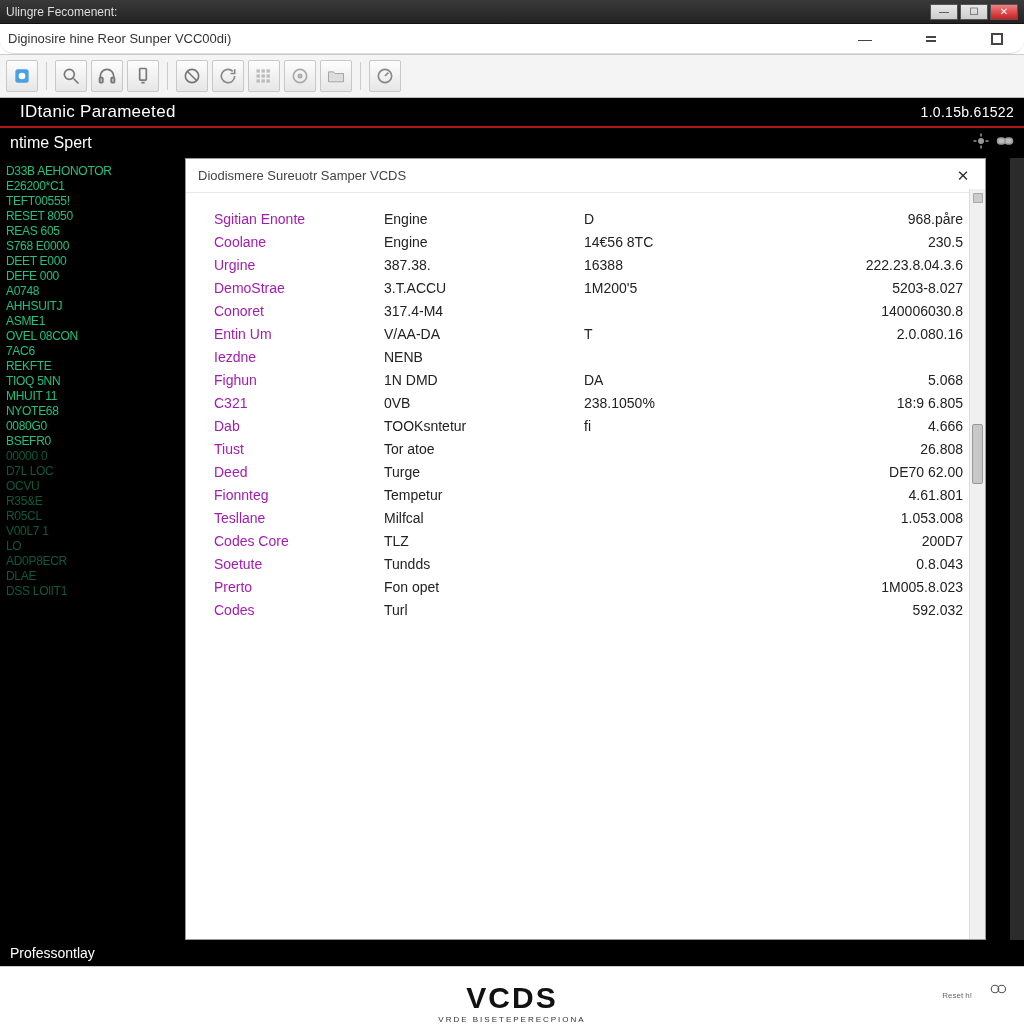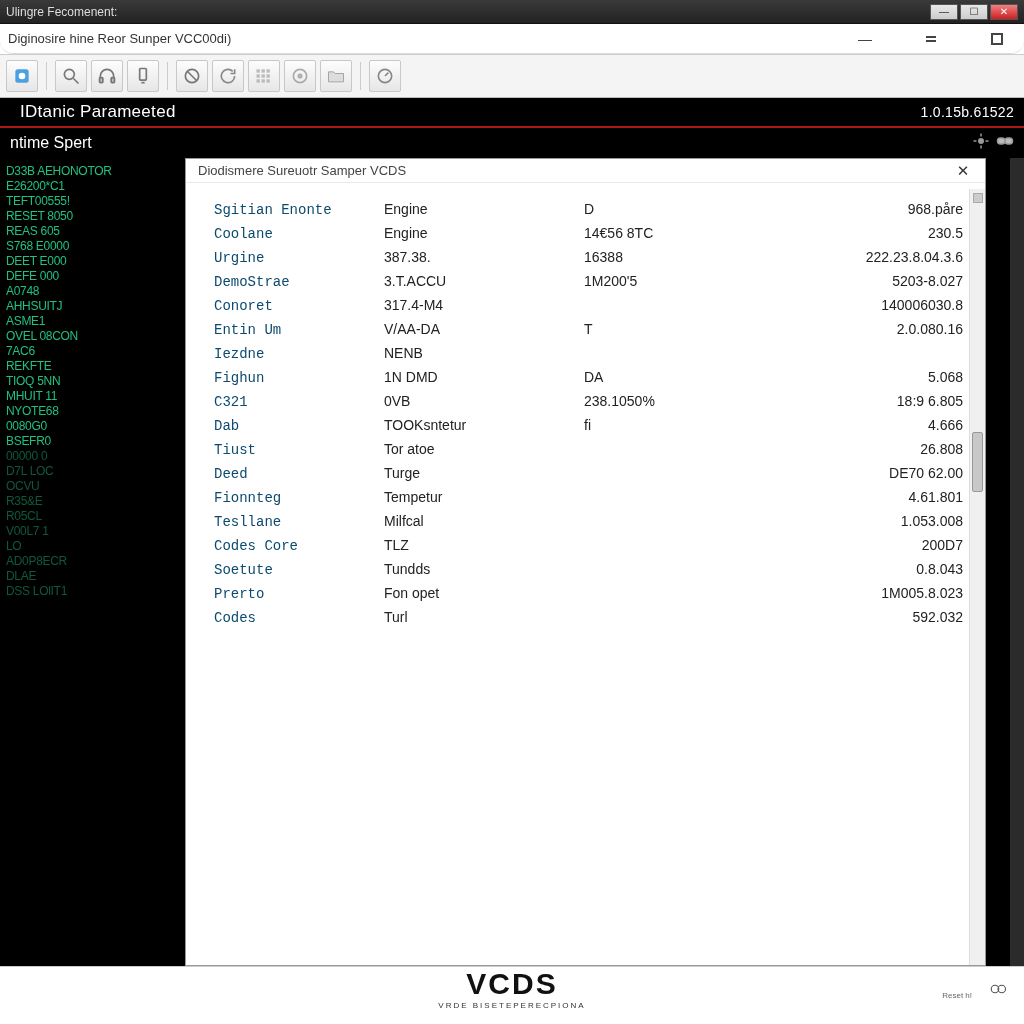--- a/index.html
+++ b/index.html
@@ -38,37 +38,37 @@
 
 .workspace { flex:1; display:flex; background:#000; min-height:0; }
 
 
 .sidebar { width:185px; padding:6px 6px; color:#20c080; font-family:"Consolas","Courier New",monospace; font-size:12px; line-height:15px; overflow:hidden; letter-spacing:-.3px; }
 .sidebar .faded { opacity:.45; }
 
 
 .panel-wrap { flex:1; padding:0 10px 0 0; display:flex; }
 .panel { flex:1; background:#fff; border:1px solid #999; display:flex; flex-direction:column; position:relative; margin-right:14px;}
-.panel-title { height:24px; display:flex; align-items:center; padding:0 12px; font-size:13px; color:#444; border-bottom:1px solid #e8e8e8; }
+.panel-title { height:34px; display:flex; align-items:center; padding:0 12px; font-size:13px; color:#444; border-bottom:1px solid #e8e8e8; }
 .panel-title .spacer { flex:1; }
 .close-x { width:20px; height:20px; display:flex; align-items:center; justify-content:center; font-size:15px; color:#333; }
 .panel-body { flex:1; padding:18px 16px 8px 28px; overflow:hidden; position:relative; }
 .grid { display:grid; grid-template-columns: 170px 200px 170px 1fr; row-gap:7px; font-size:14px; color:#222; align-items:baseline;}
 .grid .c4 { text-align:right; padding-right:6px; }
-.grid .label { color:#0c4a6e;font-family:Liberation Mono, monospace; }
+.grid .label { color:#a21caf; }
 .grid .mono { font-variant-numeric:tabular-nums; }
 .panel-scroll { position:absolute; right:0; top:30px; bottom:0; width:16px; background:#f0f0f0; border-left:1px solid #ddd; display:flex; flex-direction:column; align-items:center; }
 .panel-scroll .nub { width:10px; height:10px; background:#ccc; margin-top:4px; border:1px solid #aaa; }
 .panel-scroll .track { flex:1; width:100%; position:relative; }
 .panel-scroll .thumb { position:absolute; left:2px; right:2px; top:30%; height:60px; background:#c8c8c8; border:1px solid #999; border-radius:2px; }
 
 
 .statusbar { height:26px; background:#000; color:#fff; display:flex; align-items:center; padding:0 10px; font-size:14px; font-family:Georgia,serif; }
 
-.footer { height:58px; background:#fff; border-top:1px solid #ccc; display:flex; align-items:flex-start; justify-content:center; position:relative; }
+.footer { height:58px; background:#fff; border-top:1px solid #ccc; display:flex; align-items:flex-end; justify-content:center; position:relative; }
 .logo { text-align:center; }
 .logo .big { font-size:30px; font-weight:800; letter-spacing:2px; color:#111; font-family:Arial,sans-serif; }
 .logo .small { font-size:8px; letter-spacing:2px; color:#333; text-transform:uppercase; }
 .footer-right { position:absolute; right:12px; bottom:24px; font-size:8px; color:#666; display:flex; gap:12px; align-items:flex-end; }
 .footer-right svg { width:28px; height:18px; }
 
 .panel-outer-scroll { width:14px; background:#2b2b2b; display:flex; flex-direction:column; align-items:center;}
 </style>
 </head>
 <body>
@@ -322,20 +322,23 @@
           <div class="track">
               <div class="thumb"></div>
             </div>
         </div>
       </div>
     </div>
 
     <div class="panel-outer-scroll"></div>
   </div>
 
+  <div class="statusbar">
+    <span>Professontlay</span>
+  </div>
 
   <div class="footer">
     <div class="logo">
       <div class="big">VCDS</div>
       <div class="small">VRDE BISETEPERECPIONA</div>
     </div>
     <div class="footer-right">
       <span>Reset h!</span>
       <span><svg viewBox="0 0 24 24" fill="none" stroke="#555" stroke-width="1.5">
             <circle cx="8" cy="12" r="5"></circle>

